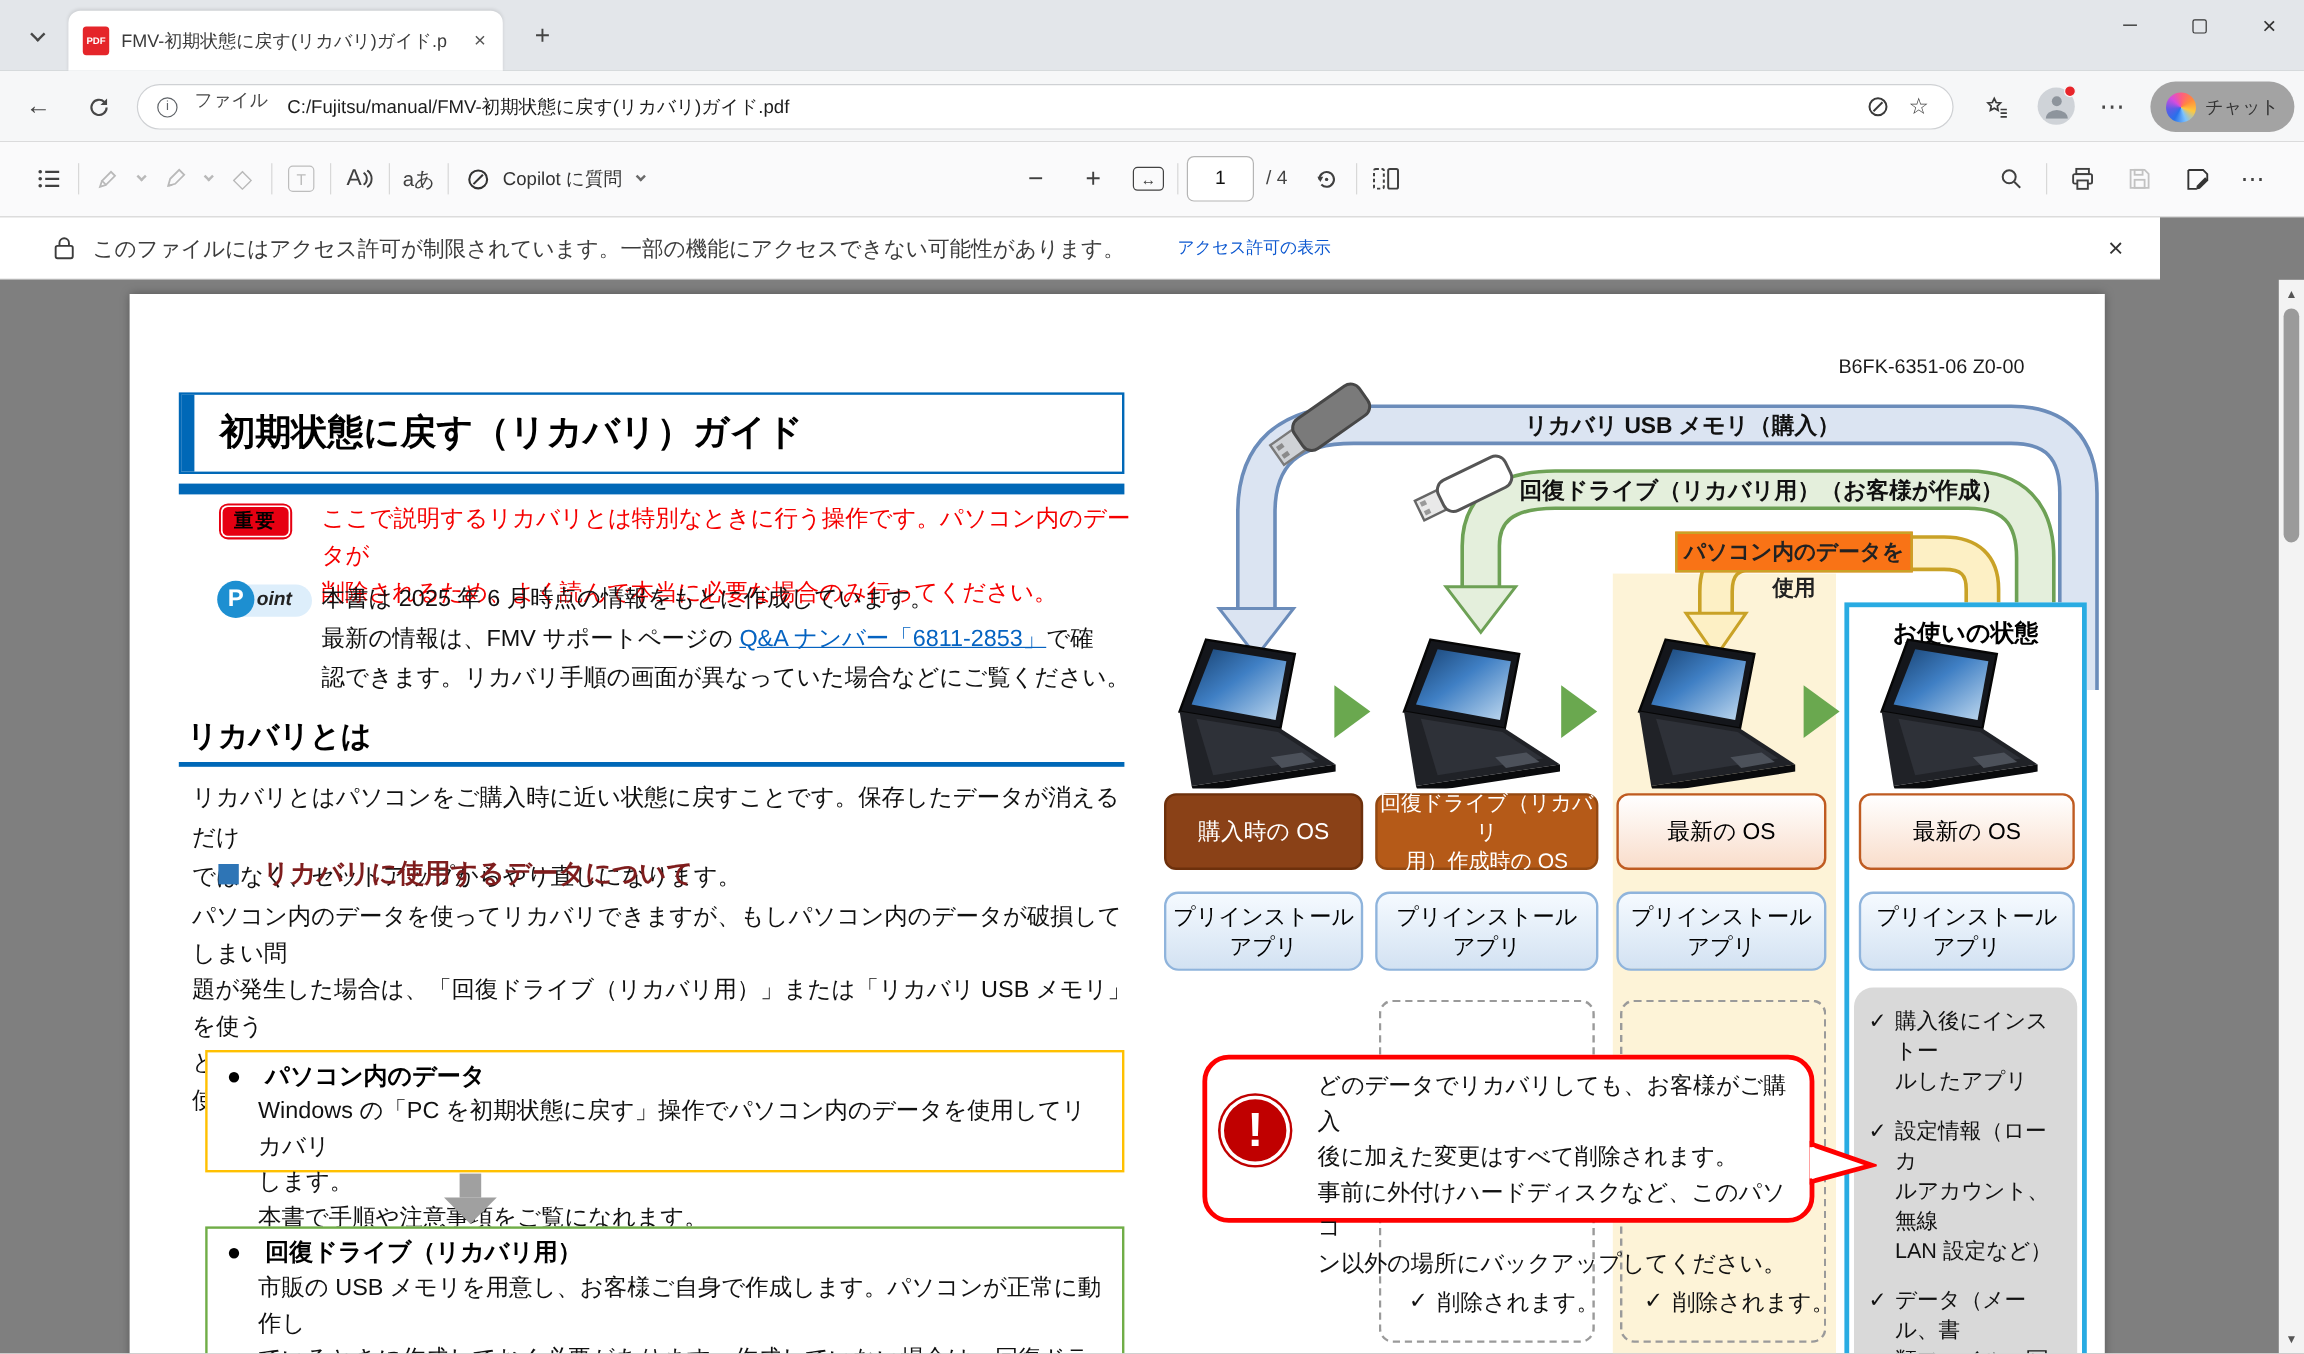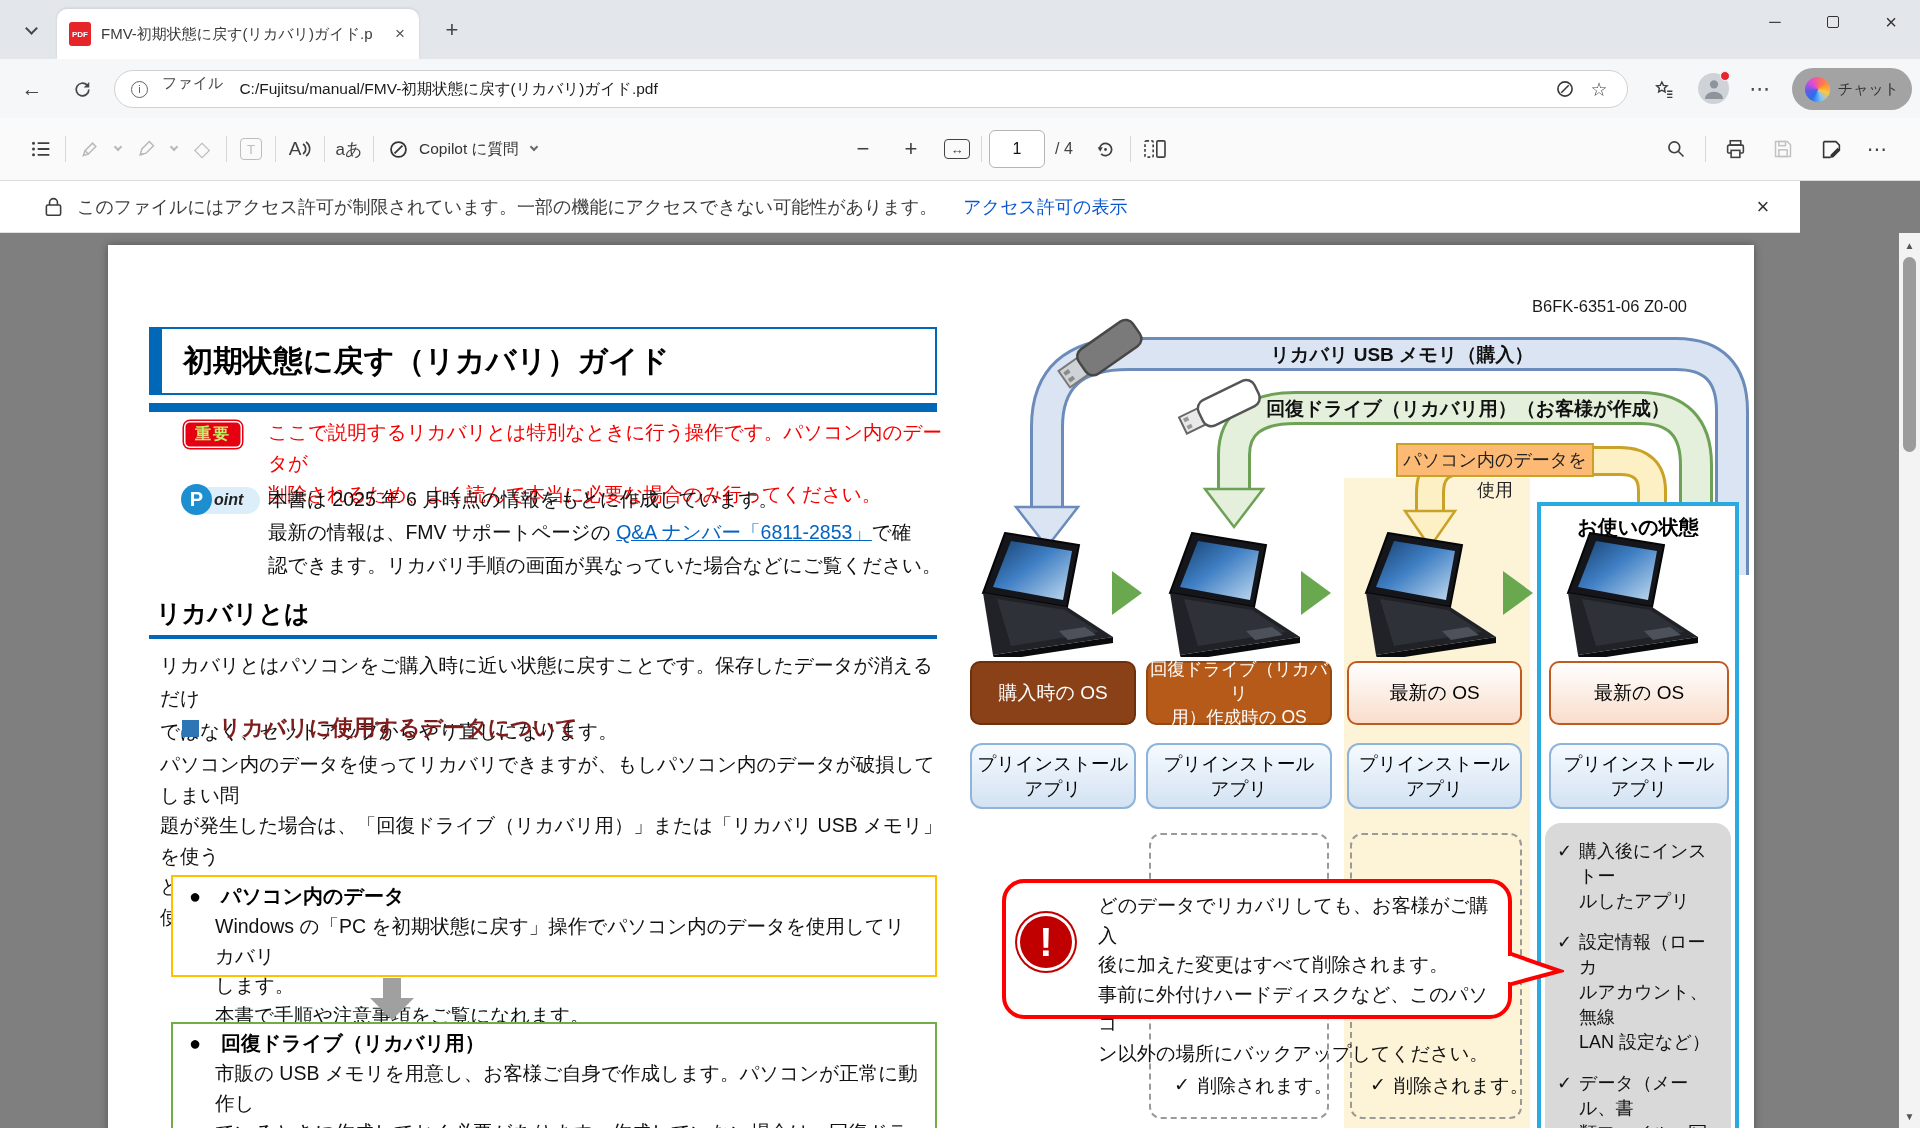--- a/index.html
+++ b/index.html
@@ -40,36 +40,36 @@
   .tico.dis{color:#b9b9b9}
   .tsep{width:1px;height:26px;background:#d8d8d8;margin:0 7px}
   .tlabel{font-size:15.5px;color:#333;margin:0 4px}
   .boxT{width:22px;height:22px;border:1.6px solid #bdbdbd;border-radius:4px;color:#bdbdbd;font-size:13px;display:flex;align-items:center;justify-content:center}
   .fitbox{width:26px;height:20px;border:1.6px solid #424242;border-radius:4px;font-size:13px;color:#424242;display:flex;align-items:center;justify-content:center}
   .pagebox{width:56px;height:38px;border:1px solid #b5b5b5;border-radius:6px;background:#fff;text-align:center;font-size:16px;font-family:inherit;color:#111}
   .ptotal{font-size:16px;color:#444;margin-left:10px}
   
   .notif{position:absolute;left:0;top:181px;width:1800px;height:52px;background:#fff;border-bottom:1px solid #e2e2e2;display:flex;align-items:center;padding-left:44px;gap:14px}
   .nmsg{font-size:18px;color:#3c3c3c}
-  .nlink{font-size:18px;color:#0b57d0;margin-left:12px}
+  .nlink{font-size:14px;color:#0b57d0;margin-left:30px}
   .nclose{position:absolute;right:22px;top:11px;width:30px;height:30px;font-size:22px;color:#333;display:flex;align-items:center;justify-content:center}
   
   .viewer{position:absolute;left:0;top:233px;width:1920px;height:895px;background:#7f7f7f;overflow:hidden}
   .page{position:absolute;left:108px;top:12px;width:1646px;height:900px;background:#fff;box-shadow:0 0 8px rgba(0,0,0,.35);overflow:hidden}
   .sbar{position:absolute;right:0;top:0;width:21px;height:895px;background:#f3f3f3}
   .sthumb{position:absolute;left:4px;top:24px;width:13px;height:195px;background:#9b9b9b;border-radius:7px}
   .sarr{position:absolute;left:0;width:21px;height:20px;display:flex;align-items:center;justify-content:center;font-size:10px;color:#555}
   
   .abs{position:absolute}
   .docnum{left:1424px;top:52px;font-size:16.5px;color:#1a1a1a}
   .titlebox{left:41px;top:82px;width:788px;height:68px;border:2px solid #0068b7;background:#fff}
   .titlebox .bar{position:absolute;left:0;top:0;bottom:0;width:11px;background:#0068b7}
   .titlebox .t{position:absolute;left:32px;top:0;line-height:64px;font-size:30px;font-weight:bold;color:#000}
   .bluerule{left:41px;top:158px;width:788px;height:9px;background:#0068b7}
-  .impico{left:76px;top:176px;width:58px;height:27px;background:#e60012;border-radius:6px;color:#bef264;font-weight:bold;font-size:16px;display:flex;align-items:center;justify-content:center;letter-spacing:2px;box-shadow:inset 0 0 0 1.5px #fff,0 0 0 1.5px #e60012}
+  .impico{left:76px;top:176px;width:58px;height:27px;background:#e60012;border-radius:6px;color:#000000;font-weight:bold;font-size:16px;display:flex;align-items:center;justify-content:center;letter-spacing:2px;box-shadow:inset 0 0 0 1.5px #fff,0 0 0 1.5px #e60012}
   .imptext{left:160px;top:172px;width:680px;font-size:19.5px;line-height:31px;color:#f50000}
   .pointico{left:74px;top:242px;width:78px;height:27px;background:#ddeefb;border-radius:14px}
   .pointico .p{position:absolute;left:-1px;top:-3px;width:31px;height:31px;border-radius:50%;background:#1d8fd1;color:#fff;font-weight:bold;font-size:20px;display:flex;align-items:center;justify-content:center}
   .pointico .rest{position:absolute;left:32px;top:4px;font-weight:bold;font-style:italic;font-size:16px;color:#222}
   .pointtext{left:160px;top:238px;width:690px;font-size:19.5px;line-height:33px;color:#111}
   .doclink{color:#0563c1;text-decoration:underline}
   .h1{left:48px;top:352px;font-size:25px;font-weight:bold;color:#000}
   .h1rule{left:41px;top:390px;width:788px;height:4px;background:#0068b7}
   .body1{left:52px;top:404px;width:780px;font-size:19.5px;line-height:33px;color:#111}
   .subhead{left:74px;top:468px;display:flex;align-items:center;gap:20px}
@@ -81,21 +81,21 @@
   .boxtitle{font-size:20px;font-weight:bold;color:#000;margin:2px 0}
   .boxbody{font-size:19.5px;line-height:29.5px;color:#111;padding-left:26px}
   .garrow{left:262px;top:733px;width:44px;height:42px}
   .garrow .shaft{position:absolute;left:13px;top:0;width:18px;height:20px;background:#a0a0a0}
   .garrow .head{position:absolute;left:0;top:20px;width:0;height:0;border-left:22px solid transparent;border-right:22px solid transparent;border-top:22px solid #a0a0a0}
   .arrowlabel{left:318px;top:740px;font-size:19px;color:#111}
   
   .ycol{left:1236px;top:233px;width:186px;height:660px;background:#fdf3d7}
   .bandsvg{left:880px;top:70px;width:770px;height:430px}
   .bandlabel{font-weight:bold;font-size:19px;color:#111;text-align:center}
-  .ylabelbox{left:1288px;top:198px;width:198px;height:34px;background:#fdba74;border:2px solid #c9a227;font-weight:normal;font-size:18px;text-align:center;line-height:30px}
+  .ylabelbox{left:1288px;top:198px;width:198px;height:34px;background:#f97316;border:2px solid #c9a227;font-weight:bold;font-size:18px;text-align:center;line-height:30px}
   .laptop{position:absolute;width:160px;height:128px}
   .tri{position:absolute;top:326px;width:0;height:0;border-top:22px solid transparent;border-bottom:22px solid transparent;border-left:30px solid #6aa84f}
   .osbox{position:absolute;top:416px;height:64px;border-radius:10px;display:flex;align-items:center;justify-content:center;text-align:center;font-size:19px}
   .os-dark{background:#8a4117;border:2px solid #6d300c;color:#fff}
   .os-mid{background:#b55a18;border:2px solid #934811;color:#fff;font-size:17.5px;line-height:24px}
   .os-light{background:linear-gradient(#ffffff,#f9ddcb);border:2px solid #bf5b21;color:#000}
   .appbox{position:absolute;top:498px;height:66px;border-radius:12px;background:linear-gradient(#f5faff,#d3e2f2);border:2px solid #8fb4dc;color:#000;display:flex;align-items:center;justify-content:center;text-align:center;font-size:18.5px;line-height:25px}
   .panel{left:1429px;top:257px;width:202px;height:650px;border:4px solid #29abe2;background:#fff}
   .paneltitle{position:absolute;left:0;top:8px;width:100%;text-align:center;font-size:20px;font-weight:bold;color:#000}
   .graybox{left:1437px;top:578px;width:186px;height:330px;background:#d9d9d9;border-radius:16px;padding:16px 10px 0 12px}

